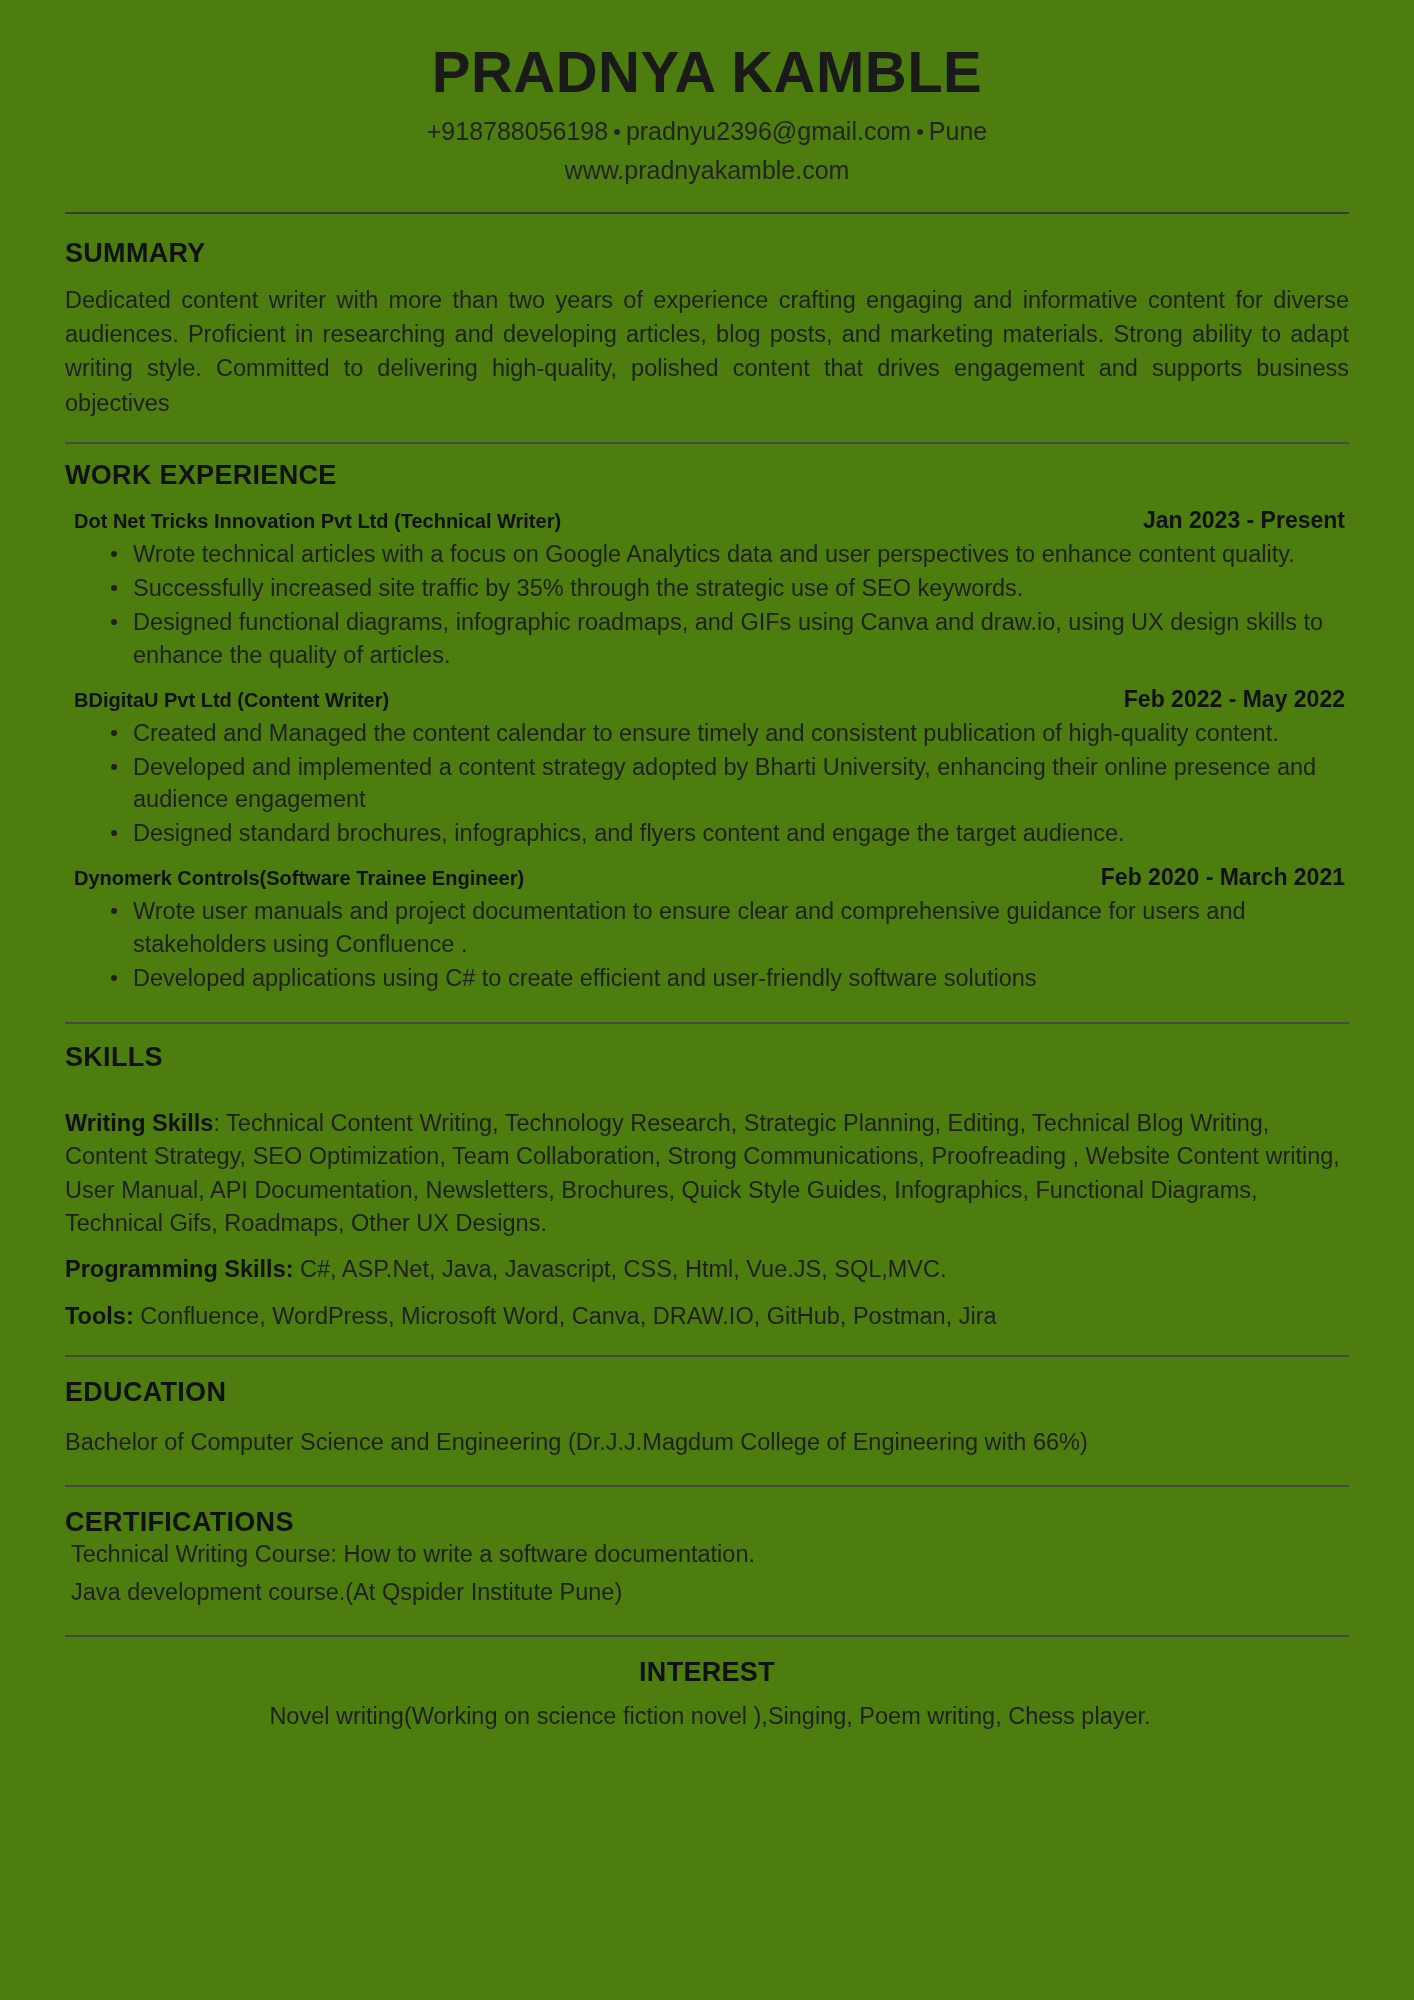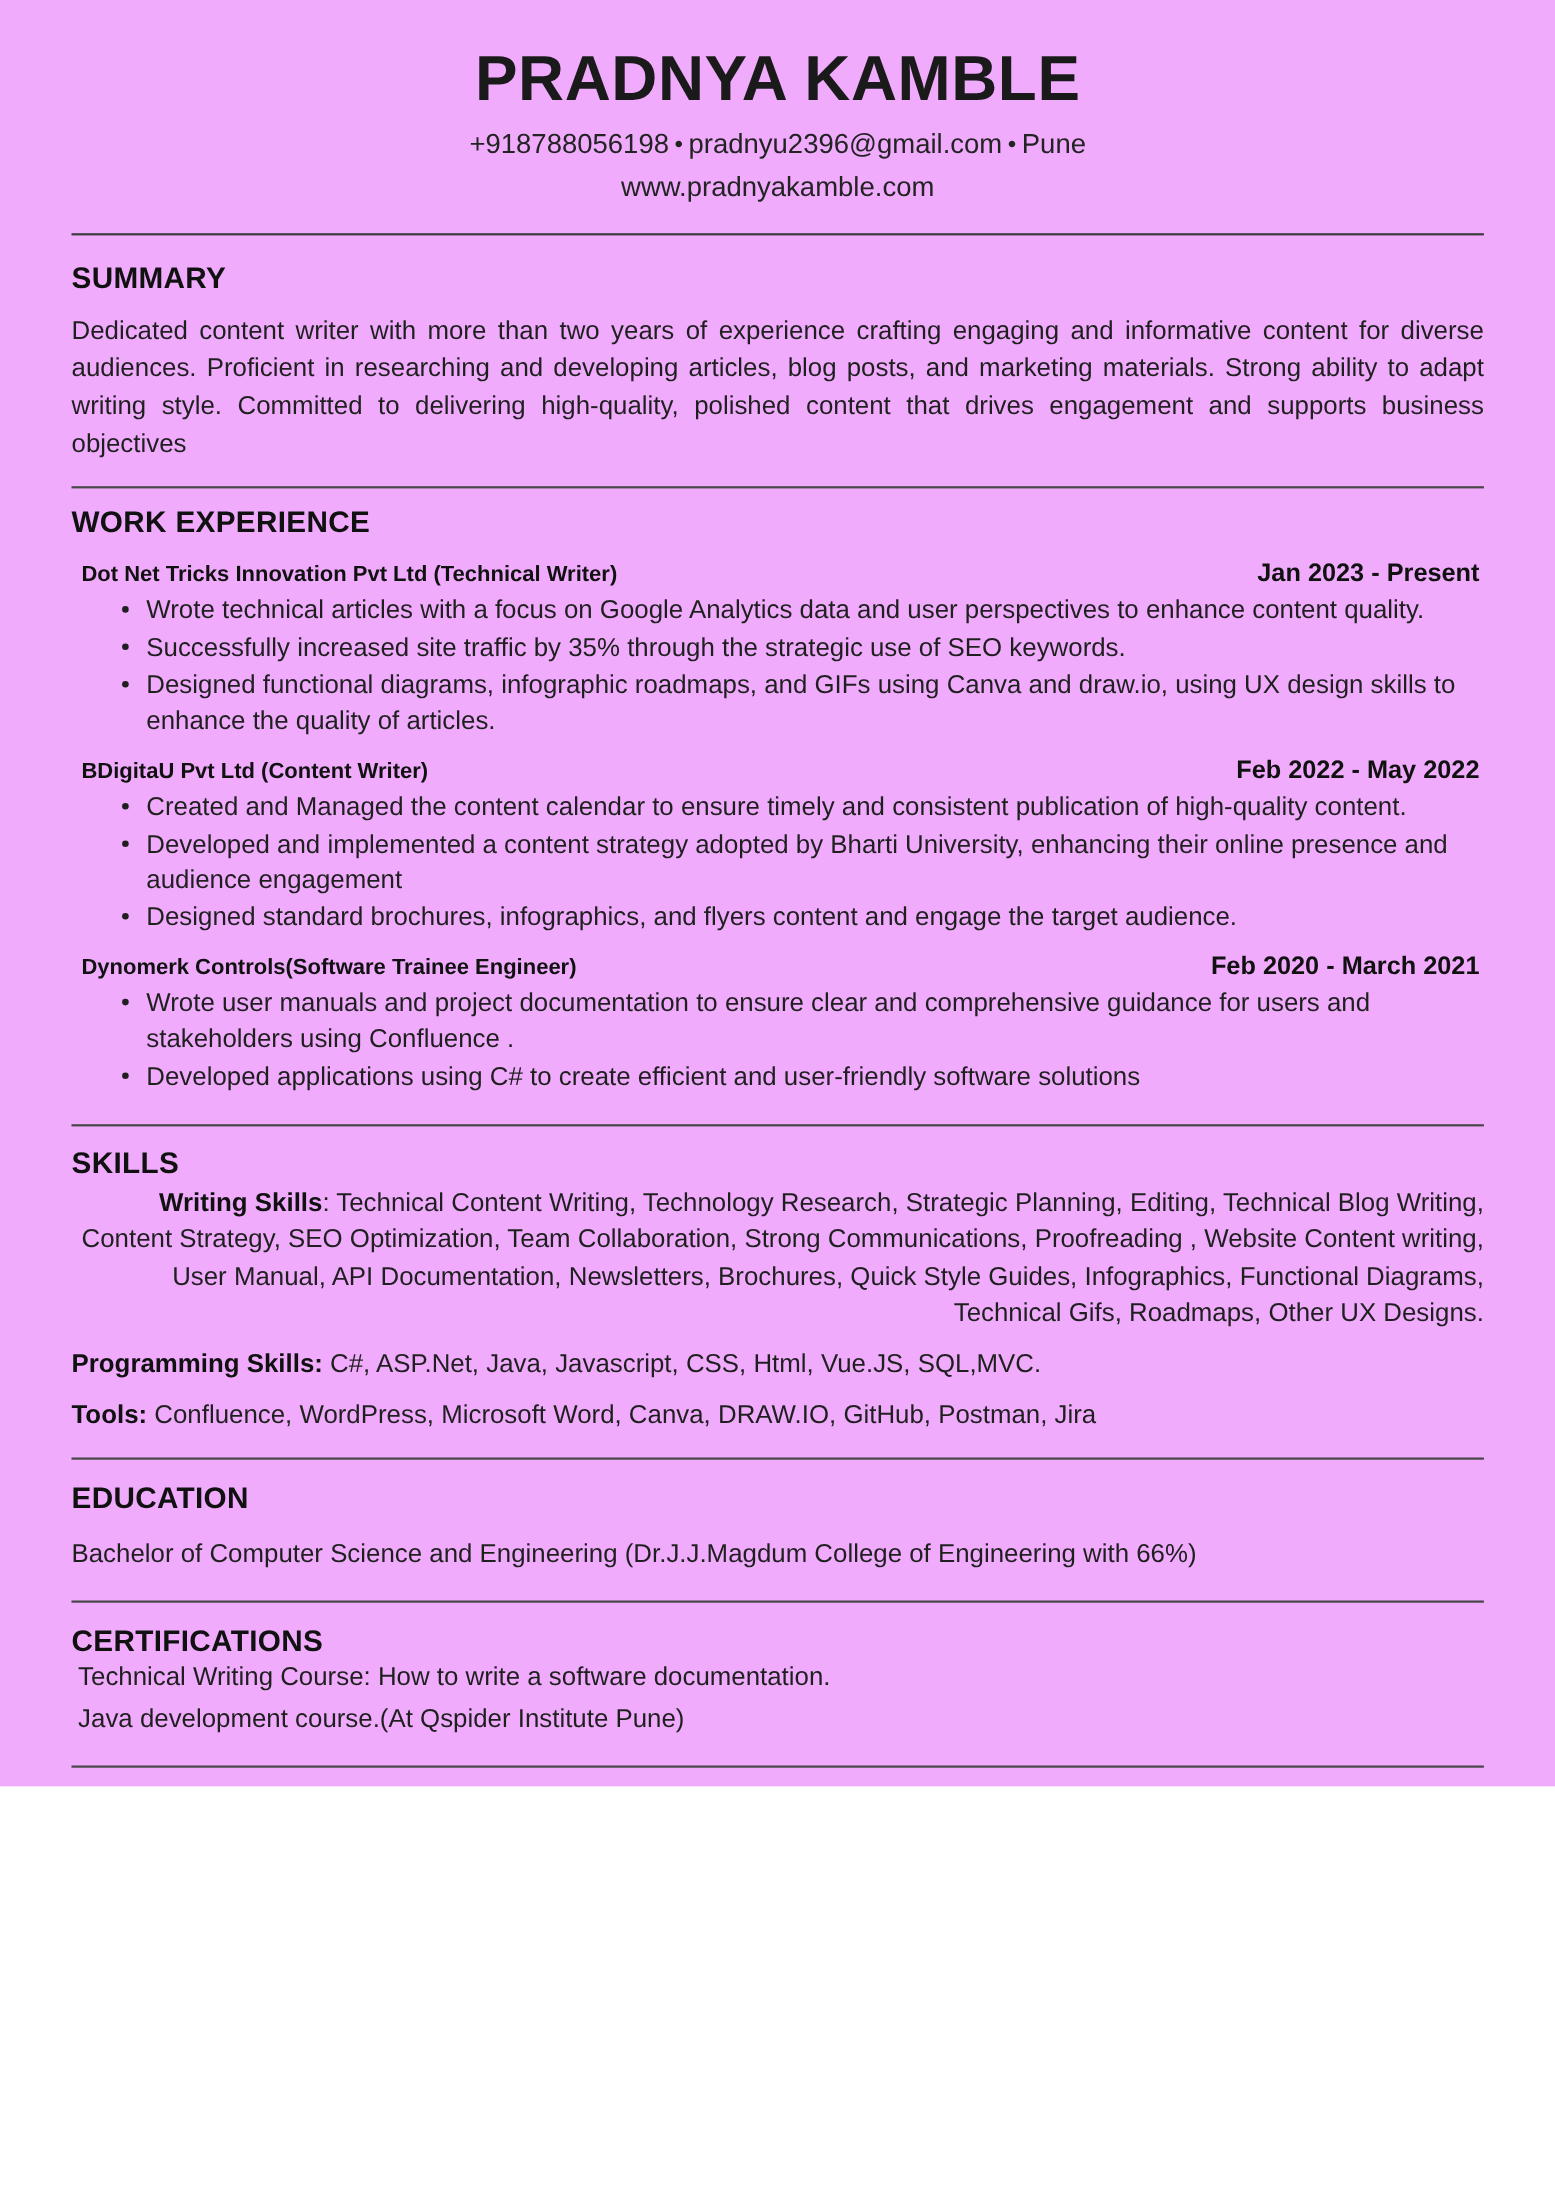--- a/index.html
+++ b/index.html
@@ -10,24 +10,24 @@
   body {
     width: 1414px;
     height: 2000px;
     font-family: "Liberation Sans", sans-serif;
     color: #1d1d1d;
     -webkit-font-smoothing: antialiased;
   }
   .page {
     position: relative;
     width: 1414px;
-    height: 1624px;
+    height: 2000px;
     box-sizing: border-box;
     padding: 0;
-    background: #f0abfc;
+    background: #4d7c0f;
     overflow: hidden;
   }
 
   
   .header {
     text-align: center;
     padding-top: 42px;
   }
   .name {
     font-size: 58px;
@@ -212,21 +212,21 @@
       </ul>
     </div>
   </div>
 
   <div style="height:26px"></div>
   <div class="rule thin"></div>
 
   <div class="section" style="padding-top:18px;">
     <h2 class="section-title">SKILLS</h2>
 
-    <div class="skill-row" style="margin-top:4px;text-align:right;">
+    <div class="skill-row" style="margin-top:34px;">
       <span class="skill-label">Writing Skills</span><span>: </span><span>Technical Content Writing, Technology Research, Strategic Planning, Editing, Technical Blog Writing, Content Strategy, SEO Optimization, Team Collaboration, Strong Communications, Proofreading , Website Content writing, User Manual, API Documentation, Newsletters, Brochures, Quick Style Guides, Infographics, Functional Diagrams, Technical Gifs, Roadmaps, Other UX Designs.</span>
     </div>
 
     <div class="skill-row" style="margin-top:13px;">
       <span class="skill-label">Programming Skills:</span><span> </span><span>C#, ASP.Net, Java, Javascript, CSS, Html, Vue.JS, SQL,MVC.</span>
     </div>
 
     <div class="skill-row" style="margin-top:13px;">
       <span class="skill-label">Tools:</span><span>  </span><span>Confluence, WordPress, Microsoft Word, Canva, DRAW.IO, GitHub, Postman, Jira</span>
     </div>

